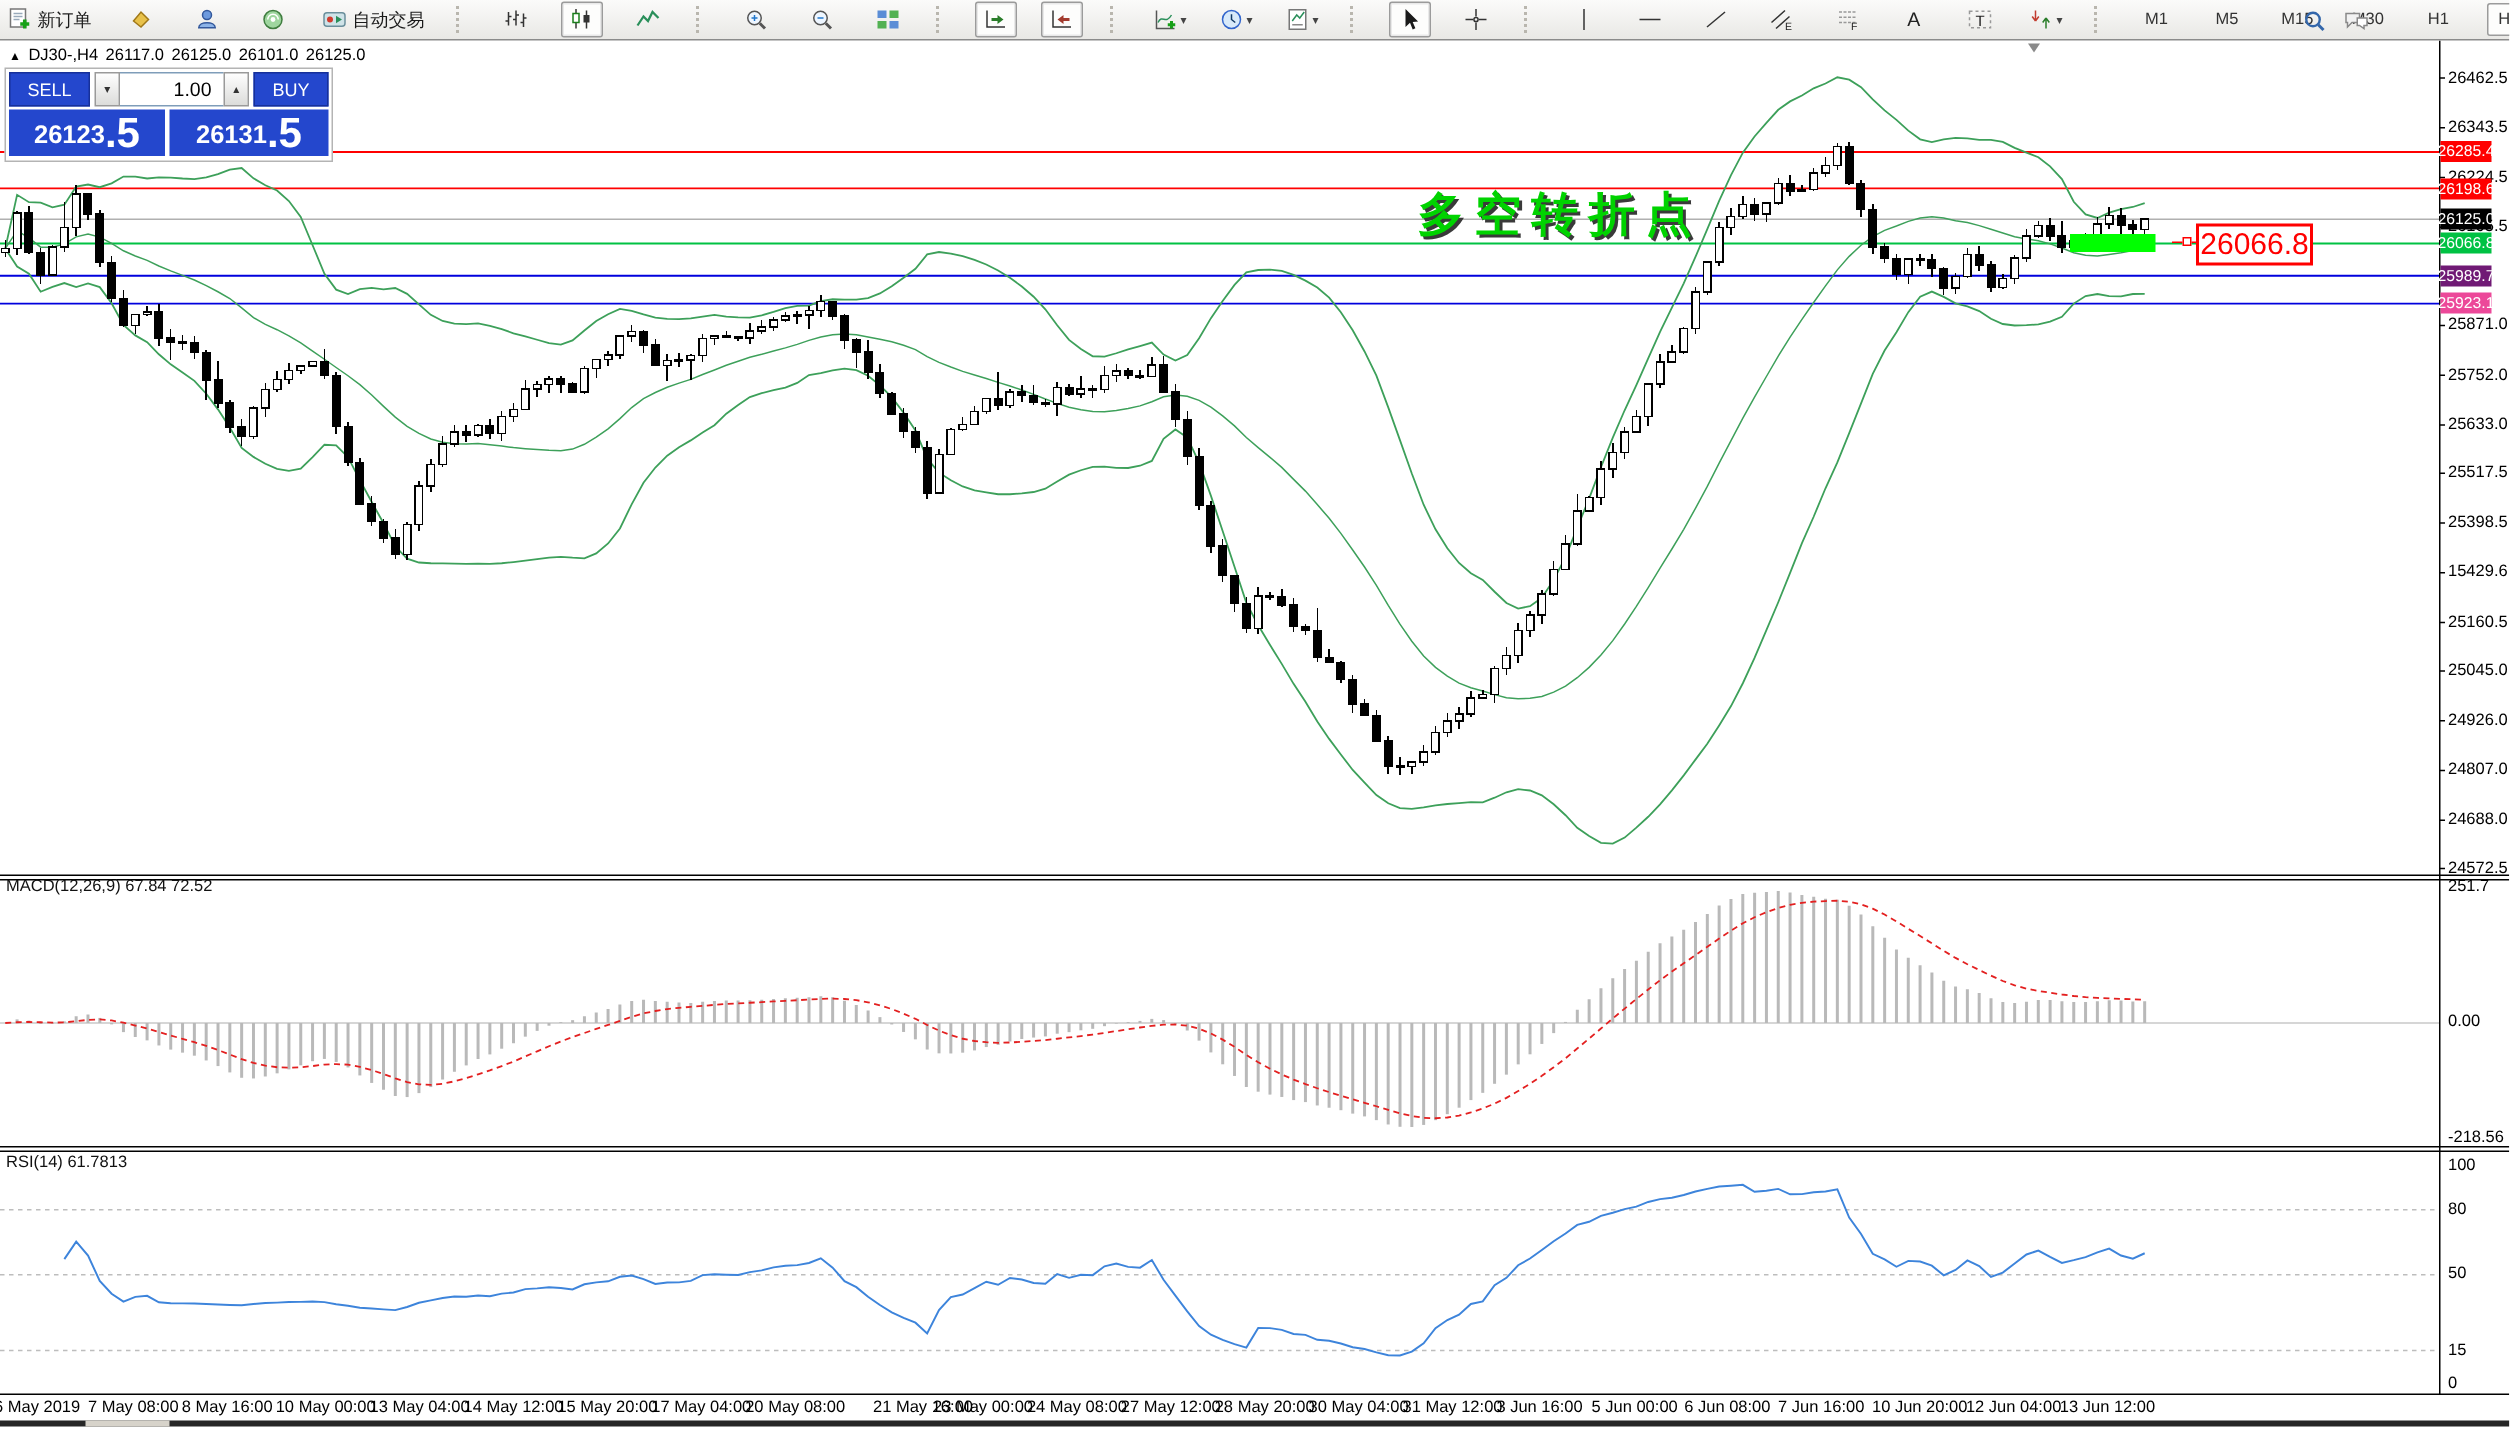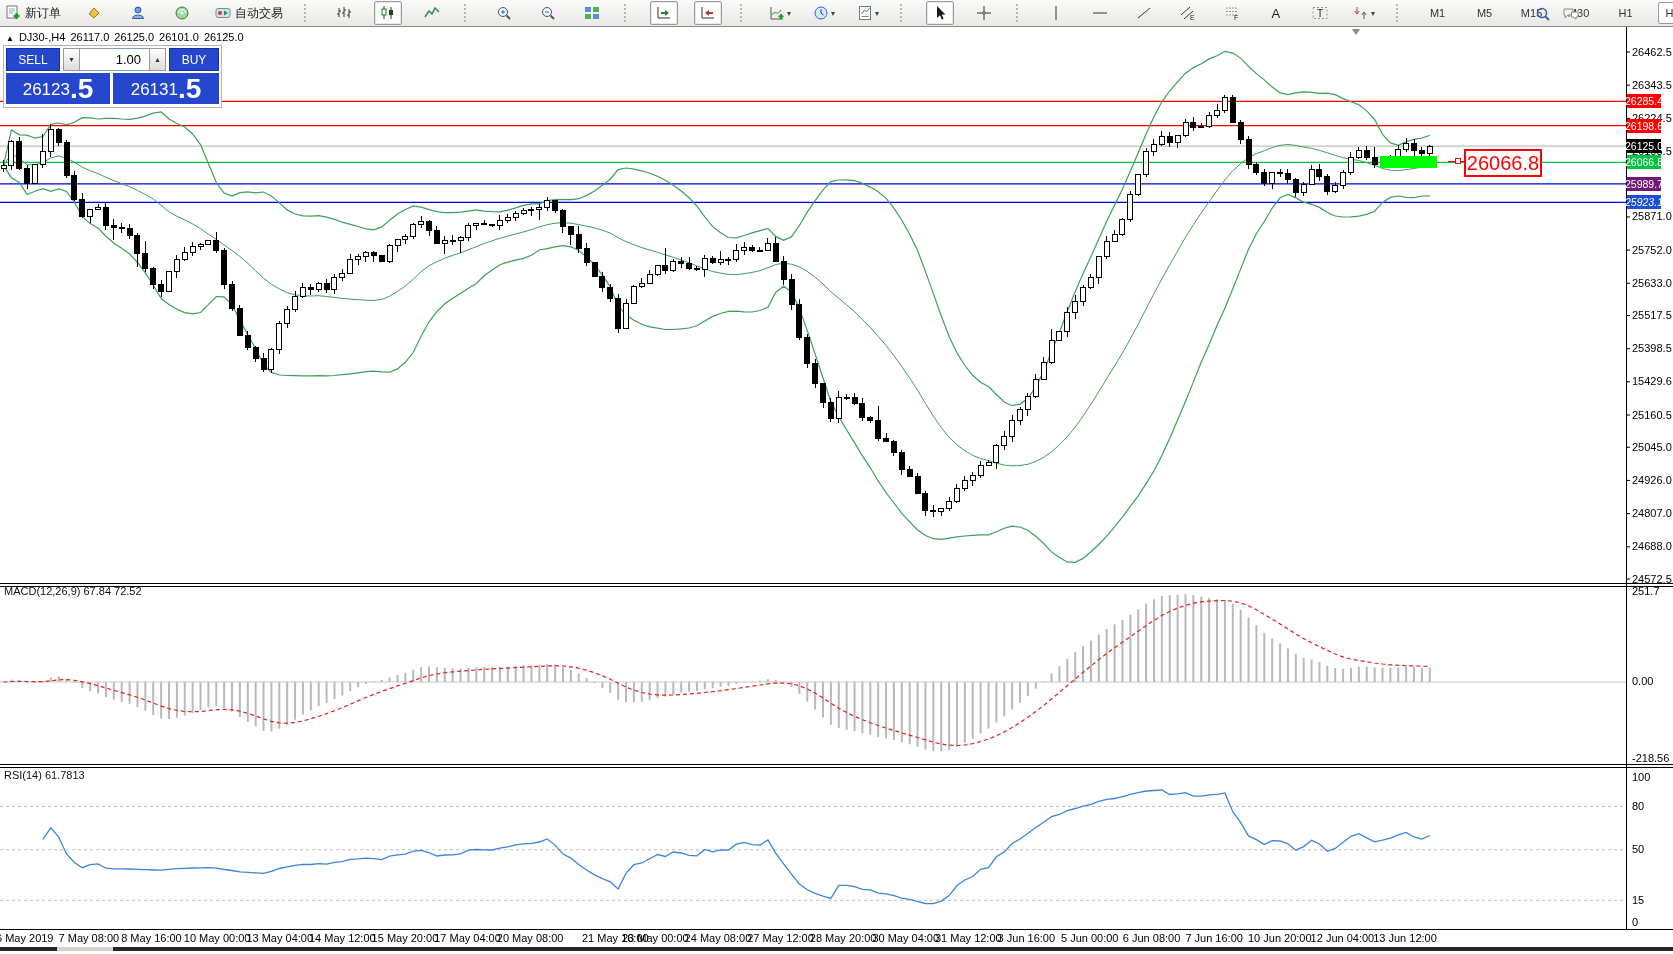--- a/index.html
+++ b/index.html
@@ -35,21 +35,21 @@
   .spin-btn{width:17px;background:linear-gradient(#fefefe,#dcdcda);border:1px solid #9a9a9a;
             font-size:8px;color:#333;display:flex;align-items:center;justify-content:center;box-sizing:border-box;}
   #vol-value{flex:1;background:#fff;border:1px solid #7f9db9;border-left:none;border-right:none;
              font-size:13px;color:#000;display:flex;align-items:center;justify-content:flex-end;
              padding-right:8px;box-sizing:border-box;}
   .tp-price-row{display:flex;height:31px;}
   .tp-price{background:#2447cd;color:#fff;display:flex;align-items:flex-end;justify-content:center;
             padding-bottom:2px;box-sizing:border-box;}
   #sell-price-box{width:104px;margin-right:3px;}
   #buy-price-box{width:106px;}
-  .p-main{font-size:17px;font-weight:normal;line-height:24px;}
+  .p-main{font-size:17px;font-weight:bold;line-height:24px;}
   .p-frac{font-size:28px;font-weight:bold;line-height:26px;}
   
   #annotation{position:absolute;left:945px;top:122px;font-size:31px;font-weight:bold;
               color:#00d300;letter-spacing:7px;text-shadow:2px 2px 0 #3a3a3a;white-space:nowrap;}
   #callout{position:absolute;left:1464px;top:149px;width:74px;height:24px;border:2px solid #ff0000;
            background:#fff;color:#ff0000;font-size:20px;display:flex;align-items:center;
            justify-content:center;box-sizing:content-box;}
   #callout-line{position:absolute;left:1448px;top:161px;width:16px;height:1px;background:#ff0000;}
   #callout-sq{position:absolute;left:1455px;top:158px;width:6px;height:6px;border:1px solid #ff0000;background:#fff;box-sizing:border-box;}
   #shift-marker{position:absolute;left:1352px;top:29px;width:0;height:0;
@@ -894,20 +894,21 @@
         <span class="p-main">26123</span>
           <span class="p-frac">.5</span>
       </div>
       <div class="tp-price" id="buy-price-box">
         <span class="p-main">26131</span>
           <span class="p-frac">.5</span>
       </div>
     </div>
   </div>
 
+  <div id="annotation">多空转折点</div>
   <div id="callout-line"></div>
   <div id="callout-sq"></div>
   <div id="callout">26066.8</div>
   <div id="shift-marker"></div>
 
   <div class="pane-label" style="top:585px">MACD(12,26,9) 67.84 72.52</div>
   <div class="pane-label" style="top:769px">RSI(14) 61.7813</div>
 
   <div id="price-axis">
       <div class="ax-text" style="top: 45.5px;">26462.5</div>
@@ -924,21 +925,21 @@
       <div class="ax-text" style="top: 440.75px;">25045.0</div>
       <div class="ax-text" style="top: 473.931px;">24926.0</div>
       <div class="ax-text" style="top: 507.113px;">24807.0</div>
       <div class="ax-text" style="top: 540.294px;">24688.0</div>
       <div class="ax-text" style="top: 572.5px;">24572.5</div>
       <div class="badge" style="top: 94.3819px; background: rgb(255, 0, 0);">26285.4</div>
       <div class="badge" style="top: 118.585px; background: rgb(255, 0, 0);">26198.6</div>
       <div class="badge" style="top: 139.107px; background: rgb(0, 0, 0);">26125.0</div>
       <div class="badge" style="top: 155.335px; background: rgb(0, 194, 67);">26066.8</div>
       <div class="badge" style="top: 176.834px; background: #701a75;">25989.7</div>
-      <div class="badge" style="top: 195.404px; background: #1d4ed8; font-style: italic;">25923.1</div>
+      <div class="badge" style="top: 195.404px; background: #ec4899;">25923.1</div>
     </div>
   <div id="macd-axis">
       <div class="ax-text" style="top: 585px;">251.7</div>
       <div class="ax-text" style="top: 675px;">0.00</div>
       <div class="ax-text" style="top: 752px;">-218.56</div>
     </div>
   <div id="rsi-axis">
       <div class="ax-text" style="top: 771.07px;">100</div>
       <div class="ax-text" style="top: 799.956px;">80</div>
       <div class="ax-text" style="top: 843.285px;">50</div>

